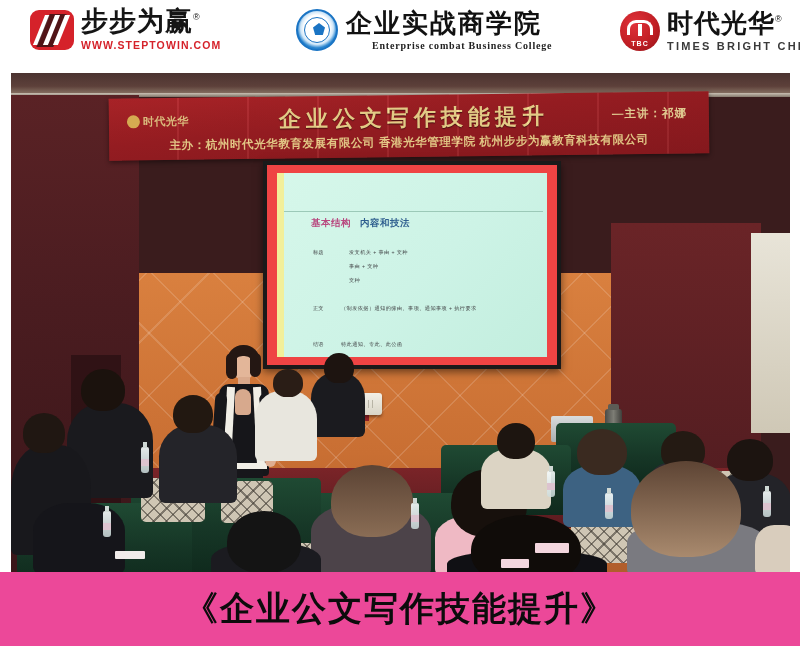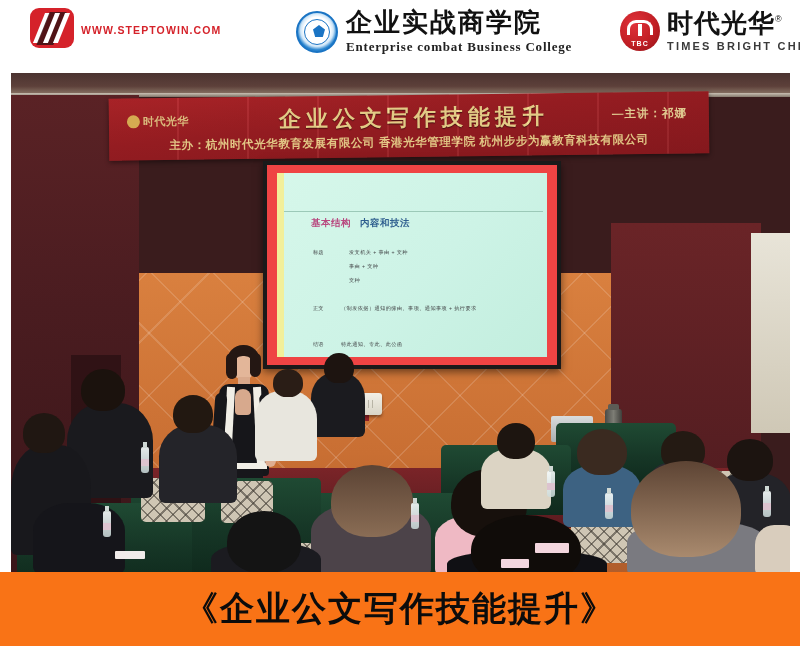--- a/index.html
+++ b/index.html
@@ -123,26 +123,27 @@
   .logo-cn-college {
     font-size: 26px;
     font-weight: bold;
     color: #111111;
     letter-spacing: 2px;
     line-height: 1;
     white-space: nowrap;
   }
   .logo-en-college {
     font-family: "Liberation Serif", "DejaVu Serif", serif;
-    font-size: 13px;
+    font-size: 10px;
     font-weight: bold;
     color: #222222;
     letter-spacing: .8px;
     margin-top: 4px;
     white-space: nowrap;
+    margin-left: 26px;
   }
 
   
   .logo-tbc { left: 620px; top: 10px; }
   .mark-tbc {
     width: 40px; height: 40px;
     border-radius: 50%;
     background: radial-gradient(circle at 36% 32%, #e0323a 0%, #c21f25 55%, #8e1217 100%);
     position: relative;
     margin-right: 7px;
@@ -559,21 +560,21 @@
   }
   .paper-pink { background: #f3d6de; }
 
   .photo-soft { filter: blur(.35px); }
 
   
   .caption-zone {
     position: absolute;
     left: 0; top: 572px;
     width: 800px; height: 74px;
-    background: #f97316;
+    background: #ec4899;
     display: flex;
     align-items: center;
     justify-content: center;
   }
   .caption-text {
     font-size: 34px;
     font-weight: bold;
     color: #0c0c0c;
     letter-spacing: 2px;
     white-space: nowrap;
@@ -585,20 +586,21 @@
 <div class="header-bar">
 
   <div class="logo-block logo-steptowin">
     <div class="mark-red">
       <div class="swoosh-a"></div>
       <div class="dark-v"></div>
       <div class="swoosh-b"></div>
       <div class="swoosh-c"></div>
     </div>
     <div class="logo-txtcol">
+      <div class="logo-cn-main"><span>步步为赢</span><span class="reg-mark">®</span></div>
       <div class="logo-url">WWW.STEPTOWIN.COM</div>
     </div>
   </div>
 
   <div class="logo-block logo-college">
     <div class="emblem-blue"></div>
     <div class="logo-txtcol">
       <div class="logo-cn-college">企业实战商学院</div>
       <div class="logo-en-college">Enterprise combat Business College</div>
     </div>

